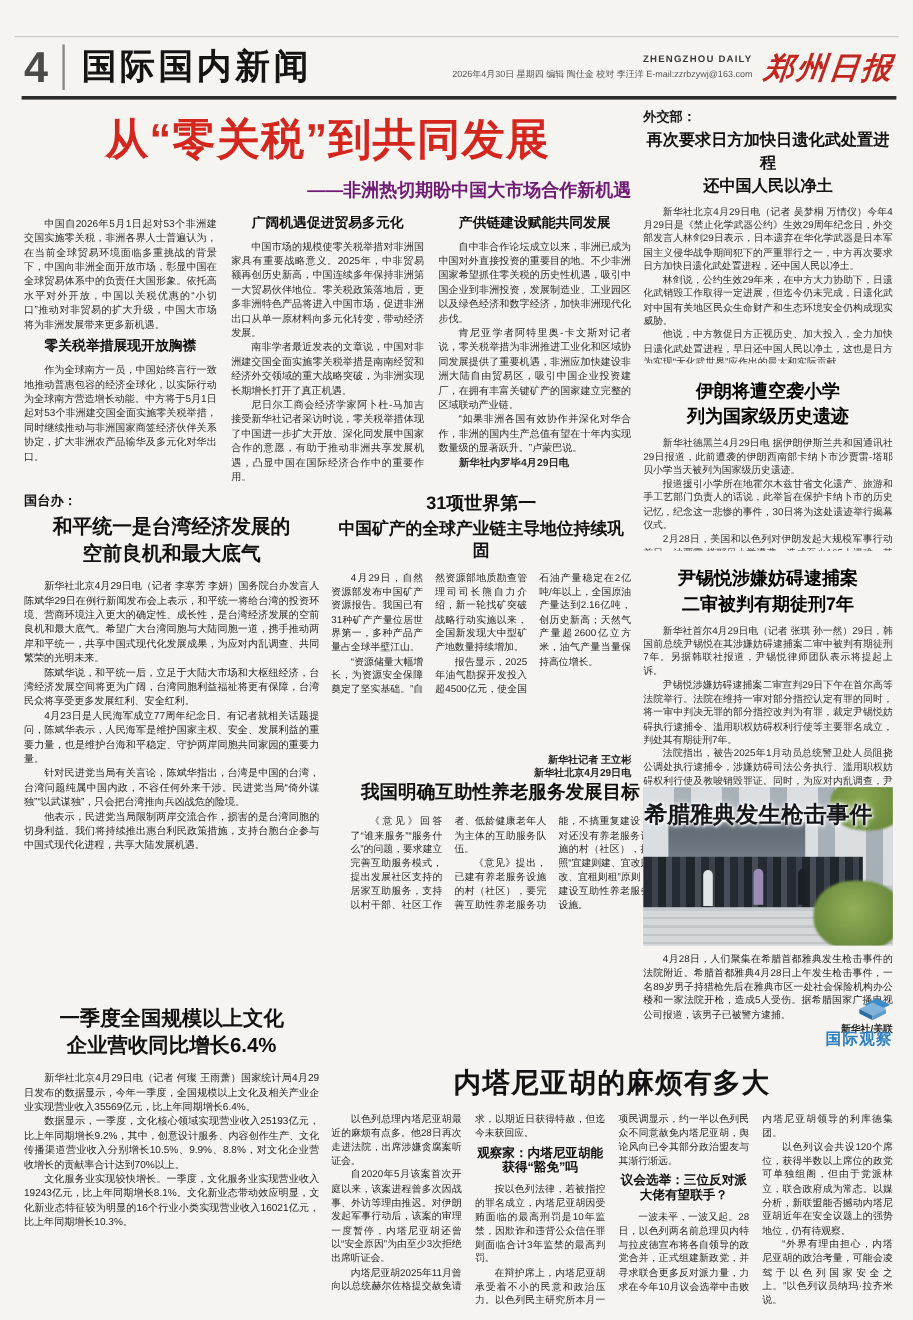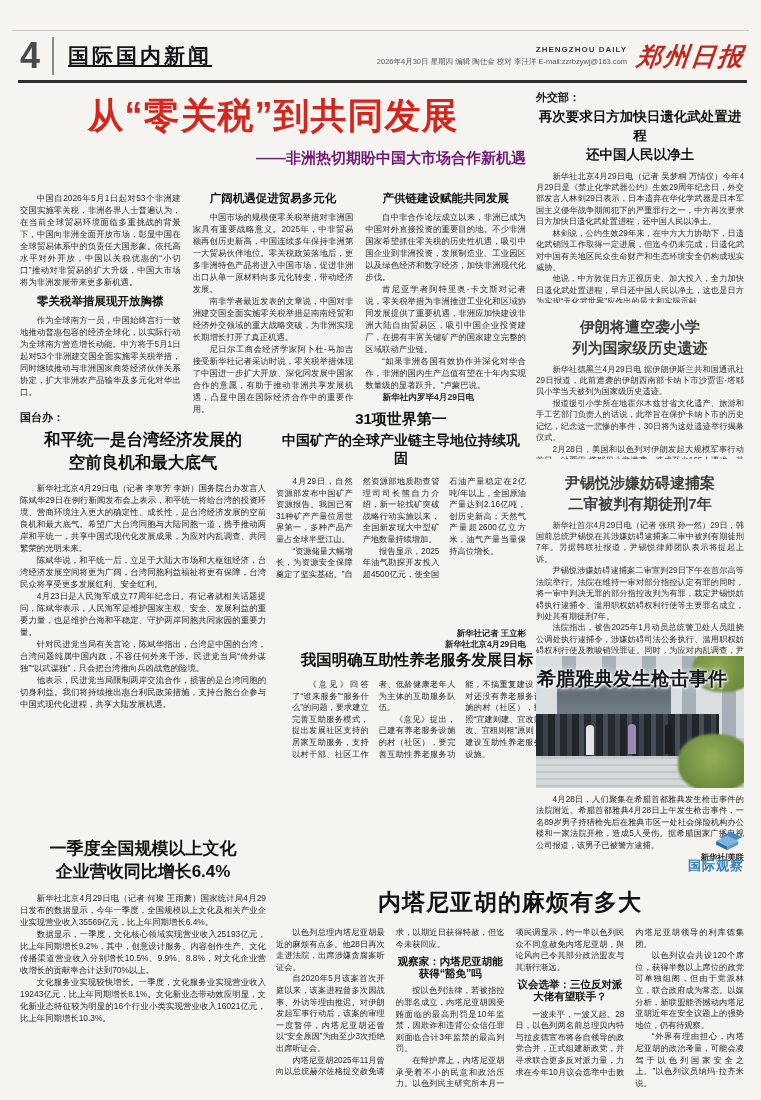--- a/index.html
+++ b/index.html
@@ -4,47 +4,47 @@
 <style>
   html,body{margin:0;padding:0;}
   body{background:#e8e6e2;font-family:"Liberation Sans","DejaVu Sans",sans-serif;}
   .page{position:relative;width:761px;height:1100px;margin:0 auto;background:#f5f4f1;overflow:hidden;color:#262626;}
   .topline{position:absolute;top:30px;left:12px;right:12px;height:1px;background:#ccc9c3;}
 
   
   .hdr{position:absolute;top:36px;left:20px;right:16px;height:40px;display:flex;align-items:center;}
   .pageno{font-size:36px;font-weight:700;color:#4a4a48;line-height:36px;padding-right:12px;}
   .hdr-vline{width:2px;height:38px;background:#8a8a86;margin-right:14px;}
-  .section-title{font-size:21px;font-weight:700;color:#141414;letter-spacing:3px;text-decoration:underline;}
+  .section-title{font-size:29px;font-weight:700;color:#141414;letter-spacing:3px;}
   .hdr-sp{flex:1;}
   .masthead{text-align:right;line-height:1.5;}
   .paper-en{font-size:8px;font-weight:700;letter-spacing:1px;color:#3a3a3a;}
   .dateline{font-size:7.5px;color:#555;}
   .logo-cn{font-size:25px;font-weight:700;font-style:italic;color:#c2271d;margin-left:10px;letter-spacing:2px;transform:skewX(-6deg);}
   .hdr-rule{position:absolute;top:80px;left:18px;right:14px;height:3px;background:#2c2c2a;}
 
   
   .body-txt p{margin:0;text-indent:2em;text-align:justify;}
   .byline{font-weight:700;text-align:right;}
   h1,h2,h3{margin:0;}
 
   
   .main-story{position:absolute;left:20px;top:92px;width:506px;}
   .main-hl{font-size:36px;font-weight:700;color:#d5261d;text-align:center;letter-spacing:1px;}
   .main-sub{font-size:15px;font-weight:700;color:#701a75;text-align:right;margin-top:8px;}
-  .main-body{margin-top:24px;height:224px;overflow:hidden;column-count:3;column-gap:12px;font-size:8.4px;line-height:12px;color:#2c2c2c;}
+  .main-body{margin-top:12px;height:224px;overflow:hidden;column-count:3;column-gap:12px;font-size:8.4px;line-height:12px;color:#2c2c2c;}
   .main-body h3{font-size:11.5px;text-align:center;margin:7px 0;color:#111;}
   .main-body .byline{font-size:8.6px;}
 
   
   .rcol{position:absolute;left:536px;top:90px;width:208px;}
   .rstory{margin-bottom:13px;}
   .kicker{font-size:11px;font-weight:700;color:#161616;margin-bottom:3px;}
   .r-hl{font-size:13.5px;font-weight:700;text-align:center;line-height:1.4;color:#121212;}
-  .r-hl2{font-size:15px;font-weight:700;text-align:center;line-height:1.4;color:#404040;margin-top:4px;}
+  .r-hl2{font-size:15px;font-weight:700;text-align:center;line-height:1.4;color:#000000;margin-top:4px;}
   .r-body{margin-top:6px;font-size:8.2px;line-height:11.4px;color:#2e2e2e;}
   .clip140{max-height:132px;overflow:hidden;}
   .clip95{max-height:95px;overflow:hidden;}
   .clip185{max-height:185px;overflow:hidden;}
 
   
   .taiwan{position:absolute;left:20px;top:410px;width:246px;}
   .tw-hl{font-size:16.5px;font-weight:700;text-align:center;line-height:1.4;color:#111;}
   .tw-body{margin-top:8px;height:330px;overflow:hidden;font-size:8.4px;line-height:12px;}
 

